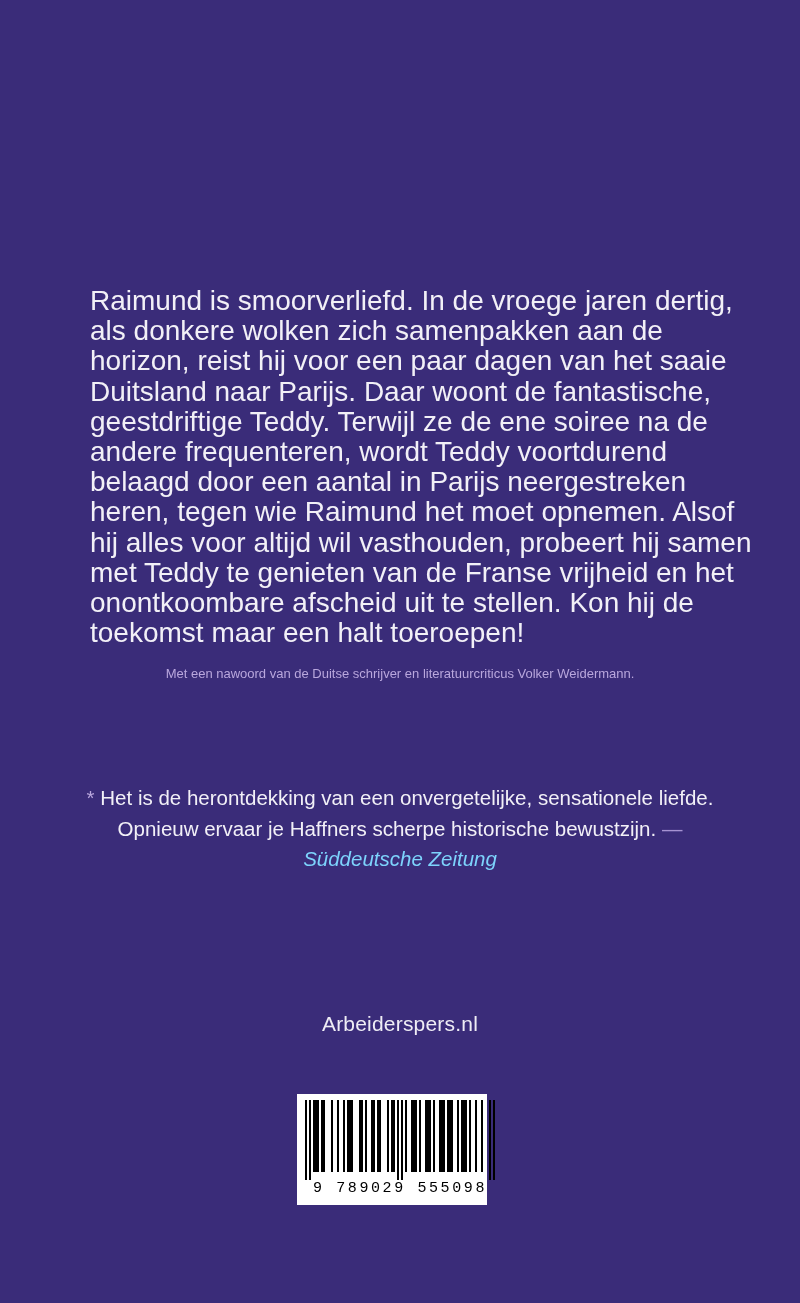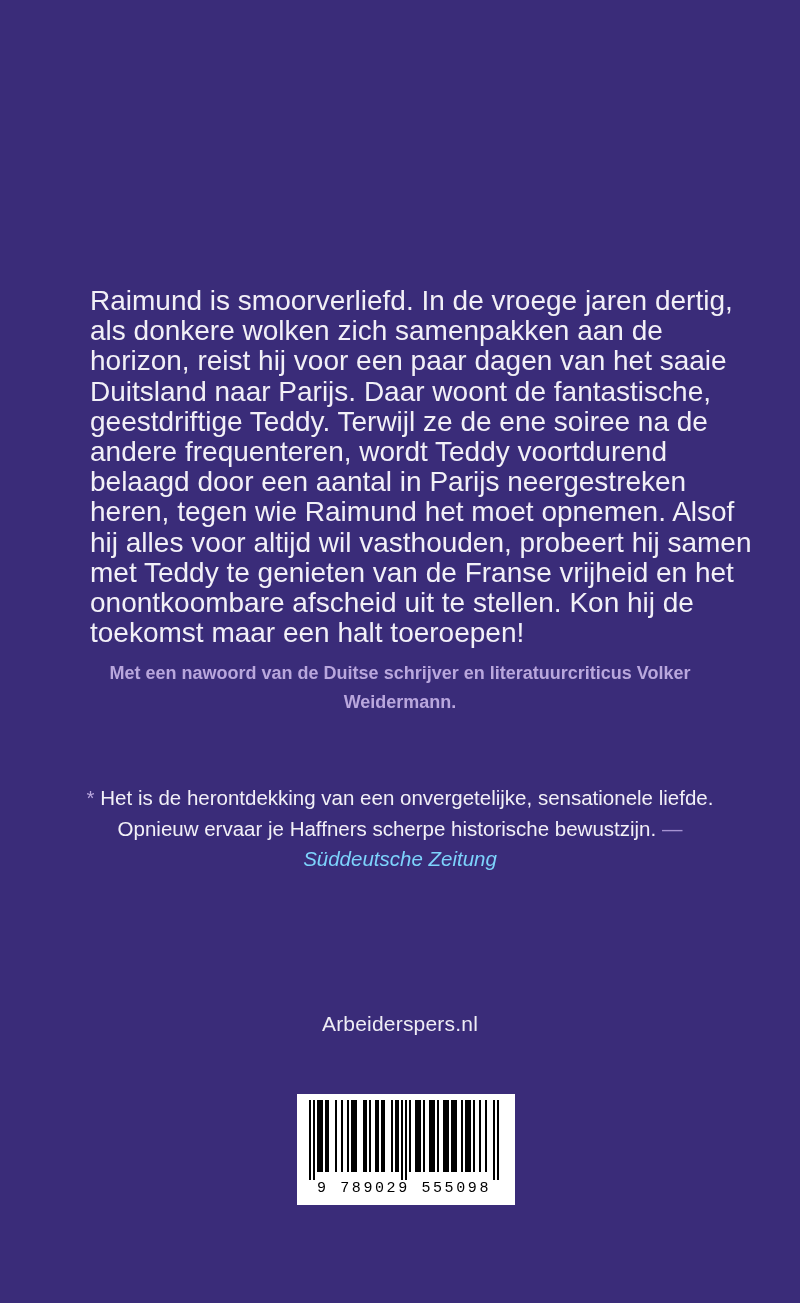--- a/index.html
+++ b/index.html
@@ -50,23 +50,23 @@
   }
 
   
   .afterword {
     position: absolute;
     left: 62px;
     top: 659px;
     width: 676px;
     text-align: center;
     color: #b9a7dd;
-    font-size: 18px;
+    font-size: 13px;
     line-height: 29px;
-    font-weight: 700;
+    font-weight: 400;
   }
 
   
   .reviews {
     position: absolute;
     left: 62px;
     top: 783px;
     width: 676px;
     text-align: center;
   }
@@ -101,21 +101,21 @@
     font-size: 21px;
     font-weight: 400;
     letter-spacing: 0.2px;
   }
 
   
   .barcode-wrap {
     position: absolute;
     left: 297px;
     top: 1094px;
-    width: 218px;
+    width: 190px;
     height: 111px;
     background: #ffffff;
     box-sizing: border-box;
     padding: 6px 12px 2px 8px;
   }
   .barcode-bars {
     position: relative;
     width: 190px;
     height: 80px;
     margin: 0 auto;

